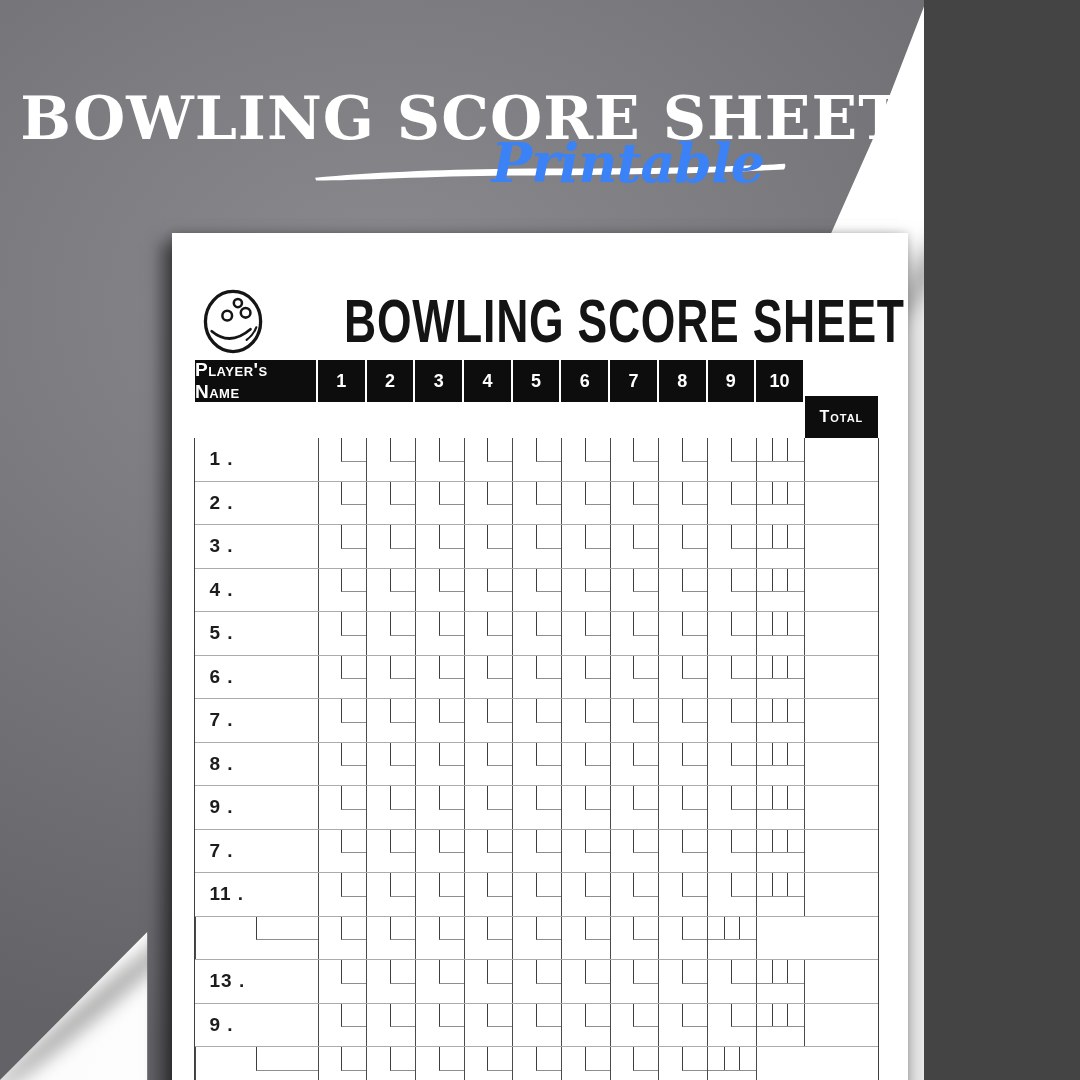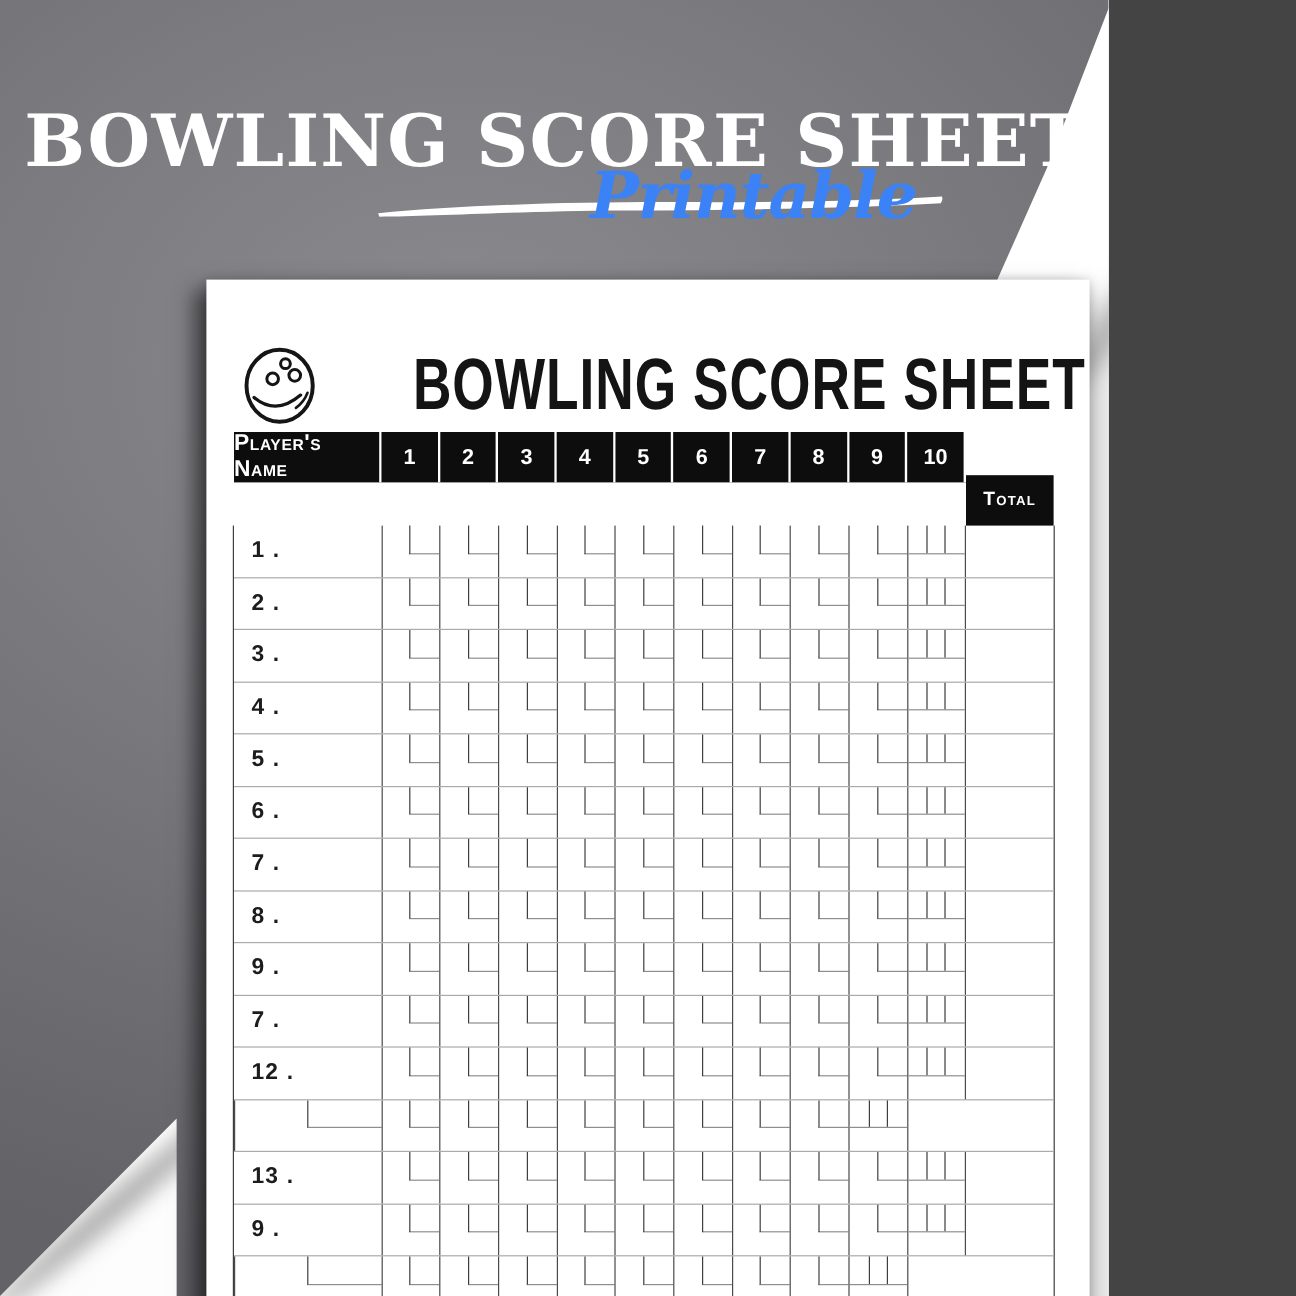--- a/index.html
+++ b/index.html
@@ -478,21 +478,21 @@
               <i class="fbox"></i>
             </div>
             <div class="fcell">
               <i class="f10h"></i>
               <i class="f10v a"></i>
               <i class="f10v b"></i>
             </div>
             <div class="tcell"></div>
           </div>
           <div class="trow grid">
-            <div class="ncell">12 .</div>
+            <div class="ncell">11 .</div>
             <div class="fcell">
               <i class="fbox"></i>
             </div>
             <div class="fcell">
               <i class="fbox"></i>
             </div>
             <div class="fcell">
               <i class="fbox"></i>
             </div>
             <div class="fcell">

